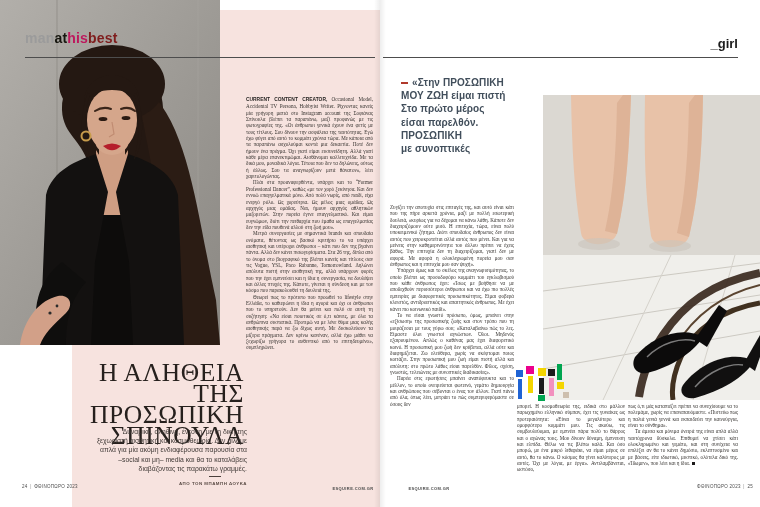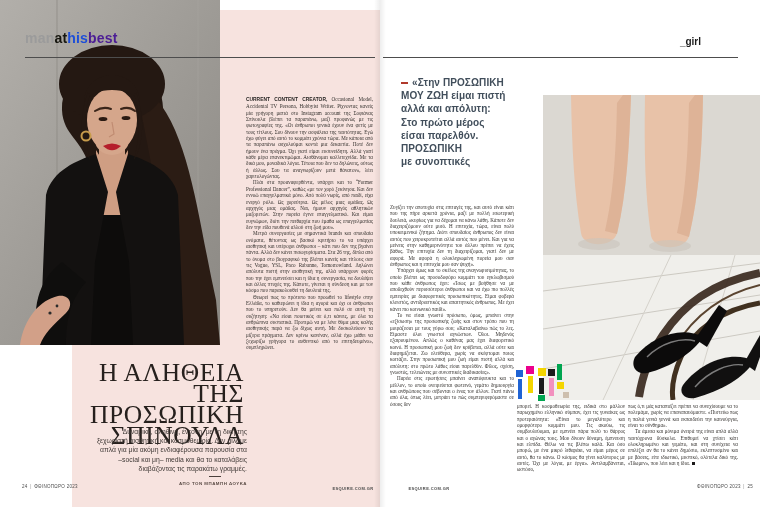--- a/index.html
+++ b/index.html
@@ -10,26 +10,26 @@
   
   .pink-a{left:218px;top:10px;width:162px;height:497px;background:#f7e3df;}
   .pink-b{left:72px;top:345px;width:146px;height:162px;background:#f7e3df;}
   .gutter{left:374px;top:0;width:12px;height:507px;
           background:linear-gradient(to right,rgba(0,0,0,0),rgba(0,0,0,.07) 50%,rgba(0,0,0,0));}
 
   
   .masthead{left:25px;top:30px;font-size:14px;font-weight:700;letter-spacing:.2px;z-index:6;}
   .mh-man{color:#9b9b9b;}
   .mh-at{color:#16160f;text-align:center;}
-  .mh-his{color:#1d4ed8;}
-  .mh-best{color:#4c1d95;margin-top:48px;}
+  .mh-his{color:#be185d;}
+  .mh-best{color:#7f1d1d;margin-top:48px;}
   .rule{height:1.3px;background:#4d4d4d;z-index:6;}
   .rule-left{left:25px;top:57px;width:350px;}
   .rule-right{left:383px;top:57px;width:355px;}
-  .girl{left:601px;top:36px;width:100px;text-align:right;font-size:10px;font-weight:700;color:#1c1c1c;}
+  .girl{left:638px;top:36px;width:100px;text-align:right;font-size:13px;font-weight:700;color:#1c1c1c;}
 
   
   .headline{left:72px;top:362px;width:172px;text-align:right;
             font-family:Liberation Serif, serif;font-weight:400;color:#26201d;
             font-size:25.5px;line-height:21px;letter-spacing:.6px;}
   .dek{left:95px;top:427px;width:152px;text-align:right;
        font-size:6.8px;line-height:9.2px;color:#403a37;}
   .byline-wrap{left:95px;top:463px;width:152px;text-align:right;}
   .byline-dash{display:inline-block;width:12px;height:1px;background:#4a3f3b;margin-right:26px;}
   .byline{font-size:4.4px;font-weight:700;letter-spacing:.5px;color:#594a44;}
@@ -190,21 +190,20 @@
 </div>
 <div class="abs dek">Δυναμική, αληθινή, έντονη, με τη δική της ξεχωριστή αισθητική και κοσμοθεωρία. Δεν μιλάμε απλά για μία ακόμη ενδιαφέρουσα παρουσία στα –social και μη– media και θα το καταλάβεις διαβάζοντας τις παρακάτω γραμμές.</div>
 <div class="abs byline-wrap">
   <div><span class="byline-dash"></span></div>
   <div class="byline">ΑΠΟ ΤΟΝ ΜΠΑΜΠΗ ΔΟΥΚΑ</div>
 </div>
 
 <div class="abs quote">
   <div><span class="q-dash"></span><span>«Στην ΠΡΟΣΩΠΙΚΗ</span></div>
   <div>ΜΟΥ ΖΩΗ είμαι πιστή</div>
-  <div>αλλά και απόλυτη:</div>
   <div>Στο πρώτο μέρος</div>
   <div>είσαι παρελθόν.</div>
   <div>ΠΡΟΣΩΠΙΚΗ</div>
   <div>με συνοπτικές</div>
 </div>
 
 <div class="abs col col-1">
   <p>Ζυγίζει την αποτυχία στις επιταγές της, και αυτό είναι κάτι που της πήρε αρκετά χρόνια, μαζί με πολλή εσωτερική δουλειά, «κυρίως για να δέχομαι να κάνω λάθη. Κάποτε δεν διαχειριζόμουν ούτε μισό. Η επιτυχία, τώρα, είναι πολύ υποκειμενικό ζήτημα. Διότι σπουδαίος άνθρωπος δεν είναι αυτός που χειροκροτείται αλλά αυτός που μένει. Και για να μείνεις στην καθημερινότητα του άλλου πρέπει να έχεις βάθος. Την επιτυχία δεν τη διαχειρίζομαι, γιατί δεν με αφορά. Με αφορά η ολοκληρωμένη πορεία μου σαν άνθρωπος και η επιτυχία μου σαν ψυχή».</p>
   <p class="ind">Υπάρχει όμως και το σκέλος της αναγνωρισιμότητας, το οποίο βλέπει ως προσοδοφόρο κομμάτι του εγκλωβισμού που κάθε άνθρωπος έχει: «Ίσως με βοήθησε να με αποδεχθούν περισσότεροι άνθρωποι και να έχω πιο πολλές εμπειρίες με διαφορετικές προσωπικότητες. Είμαι φοβερά κλειστός, αντιδραστικός και απαιτητικός άνθρωπος. Με έχει κάνει πιο κοινωνικό παιδί».</p>
   <p class="ind">Το να είσαι γνωστό πρόσωπο, όμως, μπαίνει στην «εξίσωση» της προσωπικής ζωής και στον τρόπο που τη μοιράζεσαι με τους γύρω σου; «Καταλαβαίνω πώς το λες. Είμαστε όλοι γνωστοί αγνώστων. Όλοι. Μηδενός εξαιρουμένου. Απλώς ο καθένας μας έχει διαφορετικό κοινό. Η προσωπική μου ζωή δεν κρύβεται, αλλά ούτε και διαφημίζεται. Ζω ελεύθερα, χωρίς να σκέφτομαι ποιος κοιτάζει. Στην προσωπική μου ζωή είμαι πιστή αλλά και απόλυτη: στο πρώτο λάθος είσαι παρελθόν. Φίλος, σχέση, γνωστός, τελειώνεις με συνοπτικές διαδικασίες».</p>

